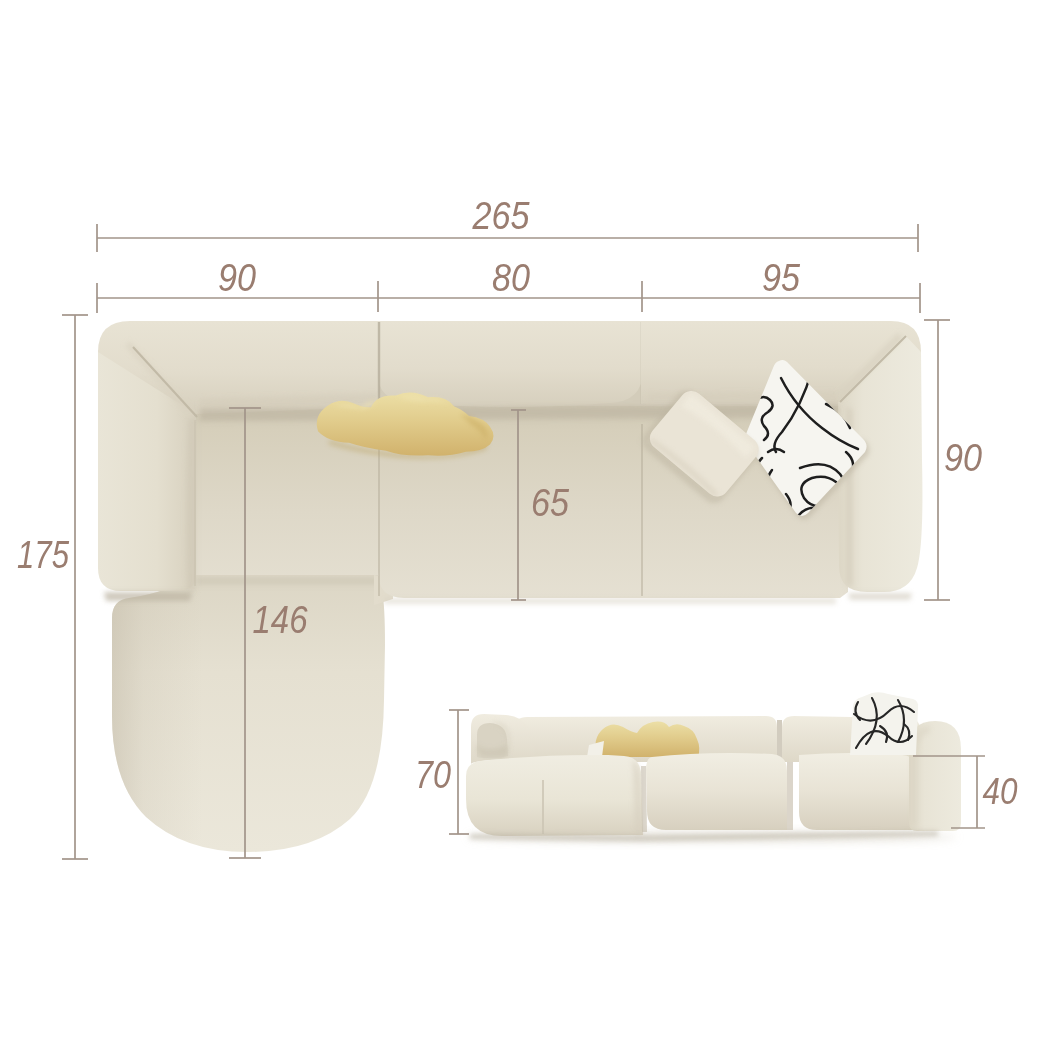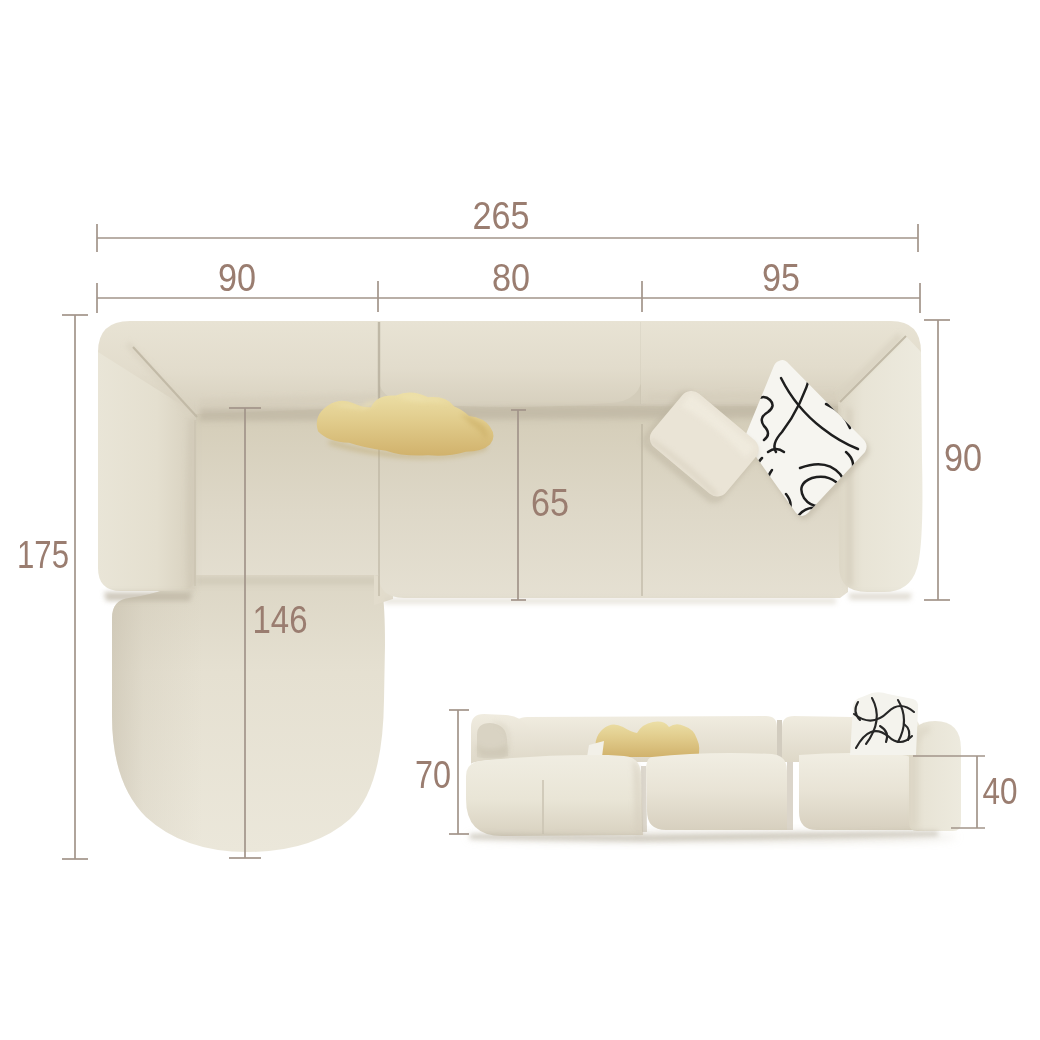--- a/index.html
+++ b/index.html
@@ -1,16 +1,16 @@
 <!DOCTYPE html>
 <html><head>
 <meta charset="utf-8">
 <style>
   html,body{margin:0;padding:0;background:#ffffff;}
-  #stage{width:1040px;height:1040px;position:relative;font-family:"Liberation Sans",sans-serif;}
+  #stage{width:1040px;height:1040px;position:relative;font-family:"Liberation Sans",sans-serif;font-style:italic;}
 </style>
 </head>
 <body>
 <div id="stage">
 <svg width="1040" height="1040" viewBox="0 0 1040 1040">
 <defs>
   <linearGradient id="gBack" x1="0" y1="0" x2="0" y2="1">
     <stop offset="0" stop-color="#e8e3d4"></stop>
     <stop offset="0.55" stop-color="#e2dccc"></stop>
     <stop offset="1" stop-color="#d6cfbd"></stop>

